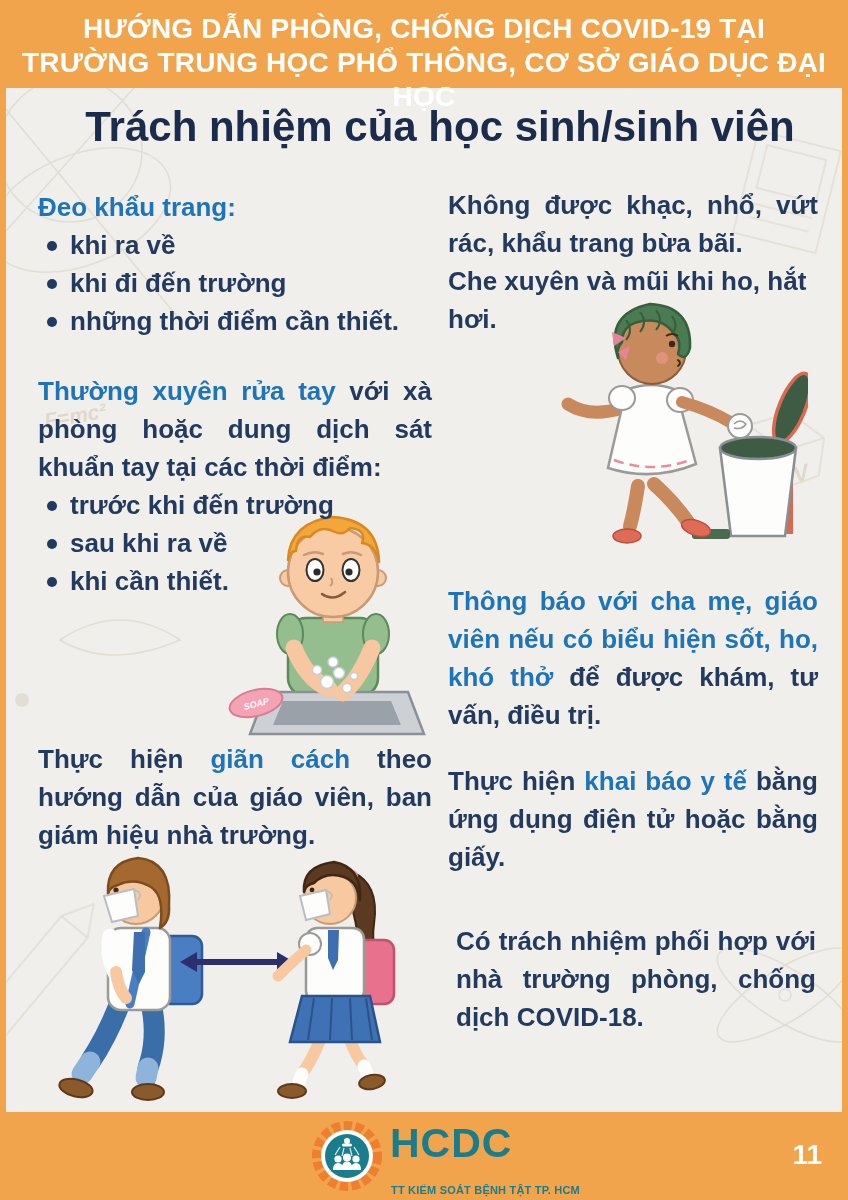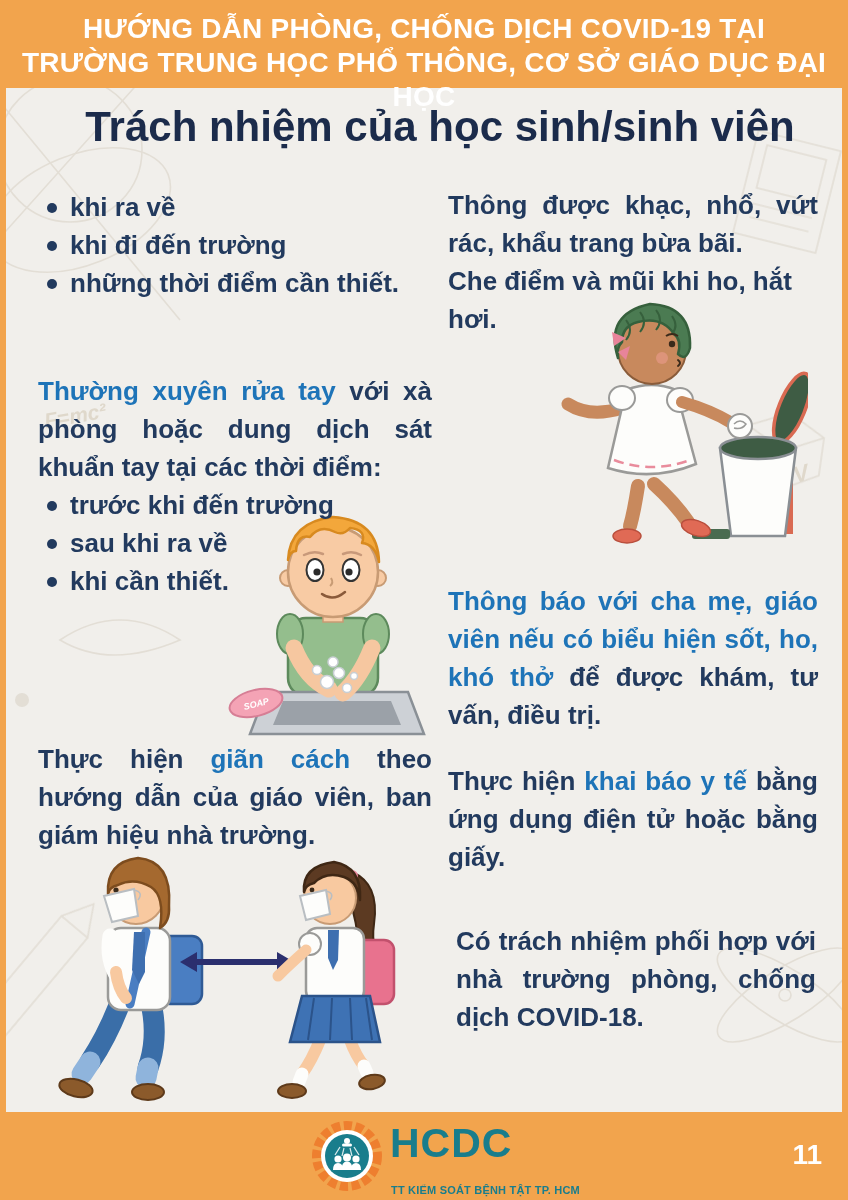--- a/index.html
+++ b/index.html
@@ -101,20 +101,21 @@
   <div class="side-border side-right"></div>
 
   <header class="banner">
     <div class="banner-line">HƯỚNG DẪN PHÒNG, CHỐNG DỊCH COVID-19 TẠI</div>
     <div class="banner-line">TRƯỜNG TRUNG HỌC PHỔ THÔNG, CƠ SỞ GIÁO DỤC ĐẠI HỌC</div>
   </header>
 
   <h1 class="title">Trách nhiệm của học sinh/sinh viên</h1>
 
   <section class="block b-mask">
+    <div class="blue">Đeo khẩu trang:</div>
     <ul class="blist">
       <li>khi ra về</li>
       <li>khi đi đến trường</li>
       <li>những thời điểm cần thiết.</li>
     </ul>
   </section>
 
   <section class="block b-wash">
     <p class="para"><span class="blue">Thường xuyên rửa tay</span><span> với xà phòng hoặc dung dịch sát khuẩn tay tại các thời điểm:</span></p>
     <ul class="blist">
@@ -122,22 +123,22 @@
       <li>sau khi ra về</li>
       <li>khi cần thiết.</li>
     </ul>
   </section>
 
   <section class="block b-distance">
     <p class="para"><span>Thực hiện </span><span class="blue">giãn cách</span><span> theo hướng dẫn của giáo viên, ban giám hiệu nhà trường.</span></p>
   </section>
 
   <section class="block b-litter">
-    <p class="para">Thông được khạc, nhổ, vứt rác, khẩu trang bừa bãi.</p>
-    <p>Che điểm và mũi khi ho, hắt hơi.</p>
+    <p class="para">Không được khạc, nhổ, vứt rác, khẩu trang bừa bãi.</p>
+    <p>Che xuyên và mũi khi ho, hắt hơi.</p>
   </section>
 
   <section class="block b-notify">
     <p class="para"><span class="blue">Thông báo với cha mẹ, giáo viên nếu có biểu hiện sốt, ho, khó thở</span><span> để được khám, tư vấn, điều trị.</span></p>
   </section>
 
   <section class="block b-declare">
     <p class="para"><span>Thực hiện </span><span class="blue">khai báo y tế</span><span> bằng ứng dụng điện tử hoặc bằng giấy.</span></p>
   </section>
 

